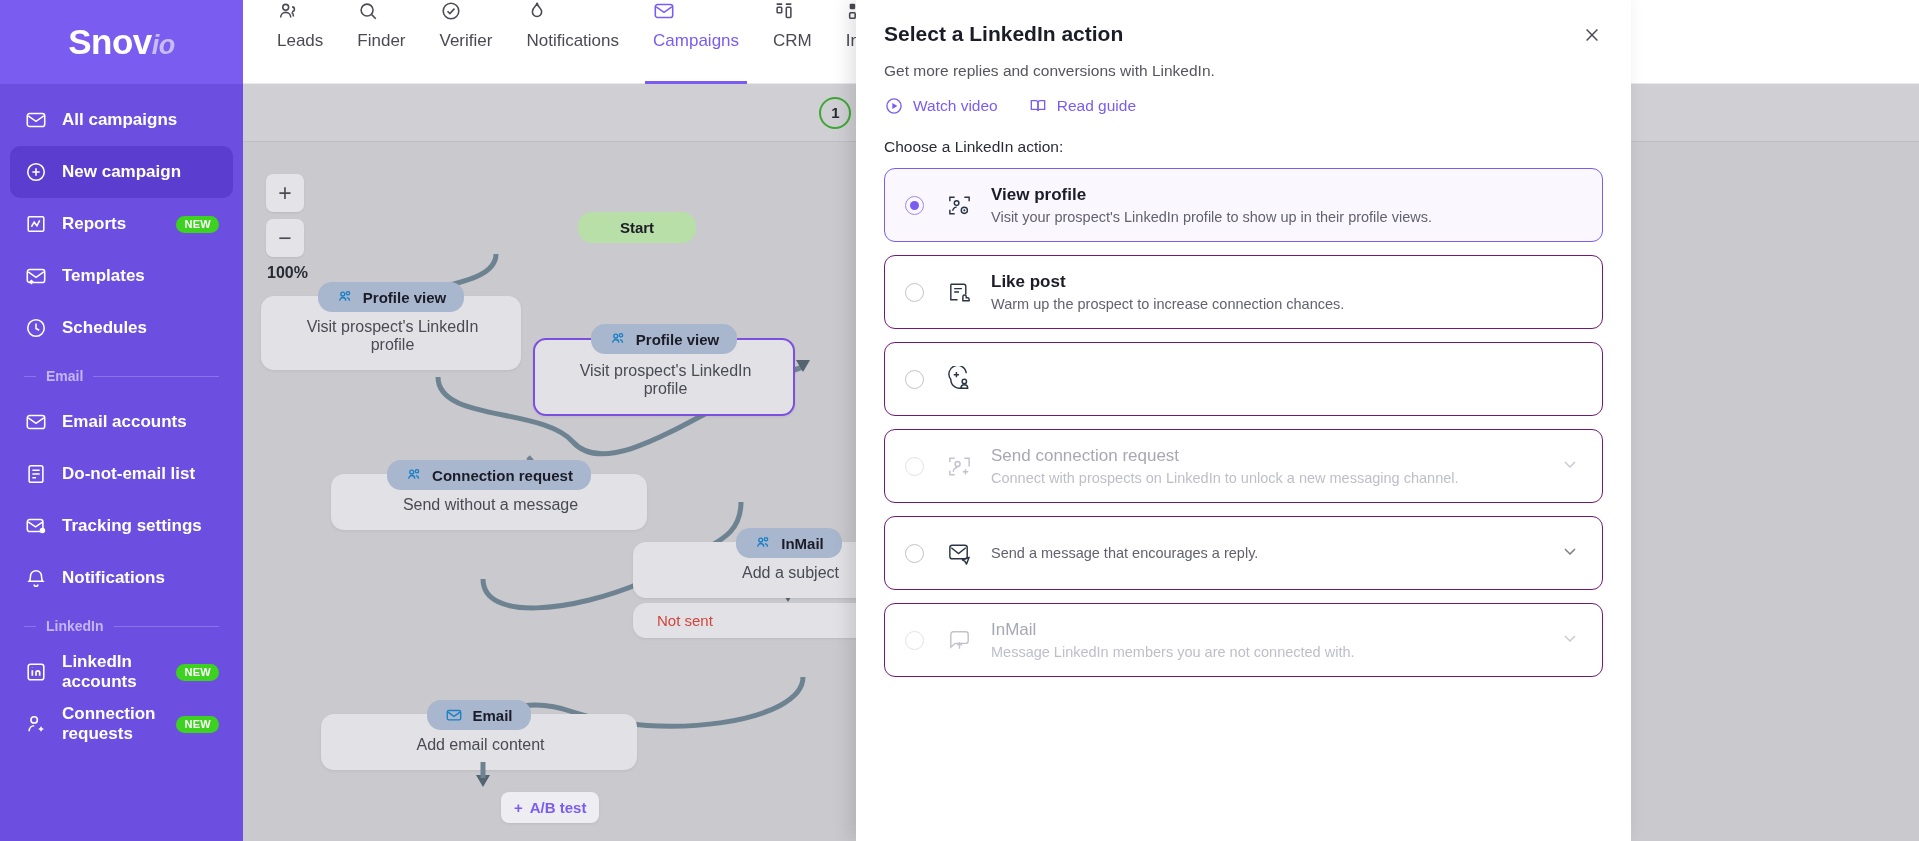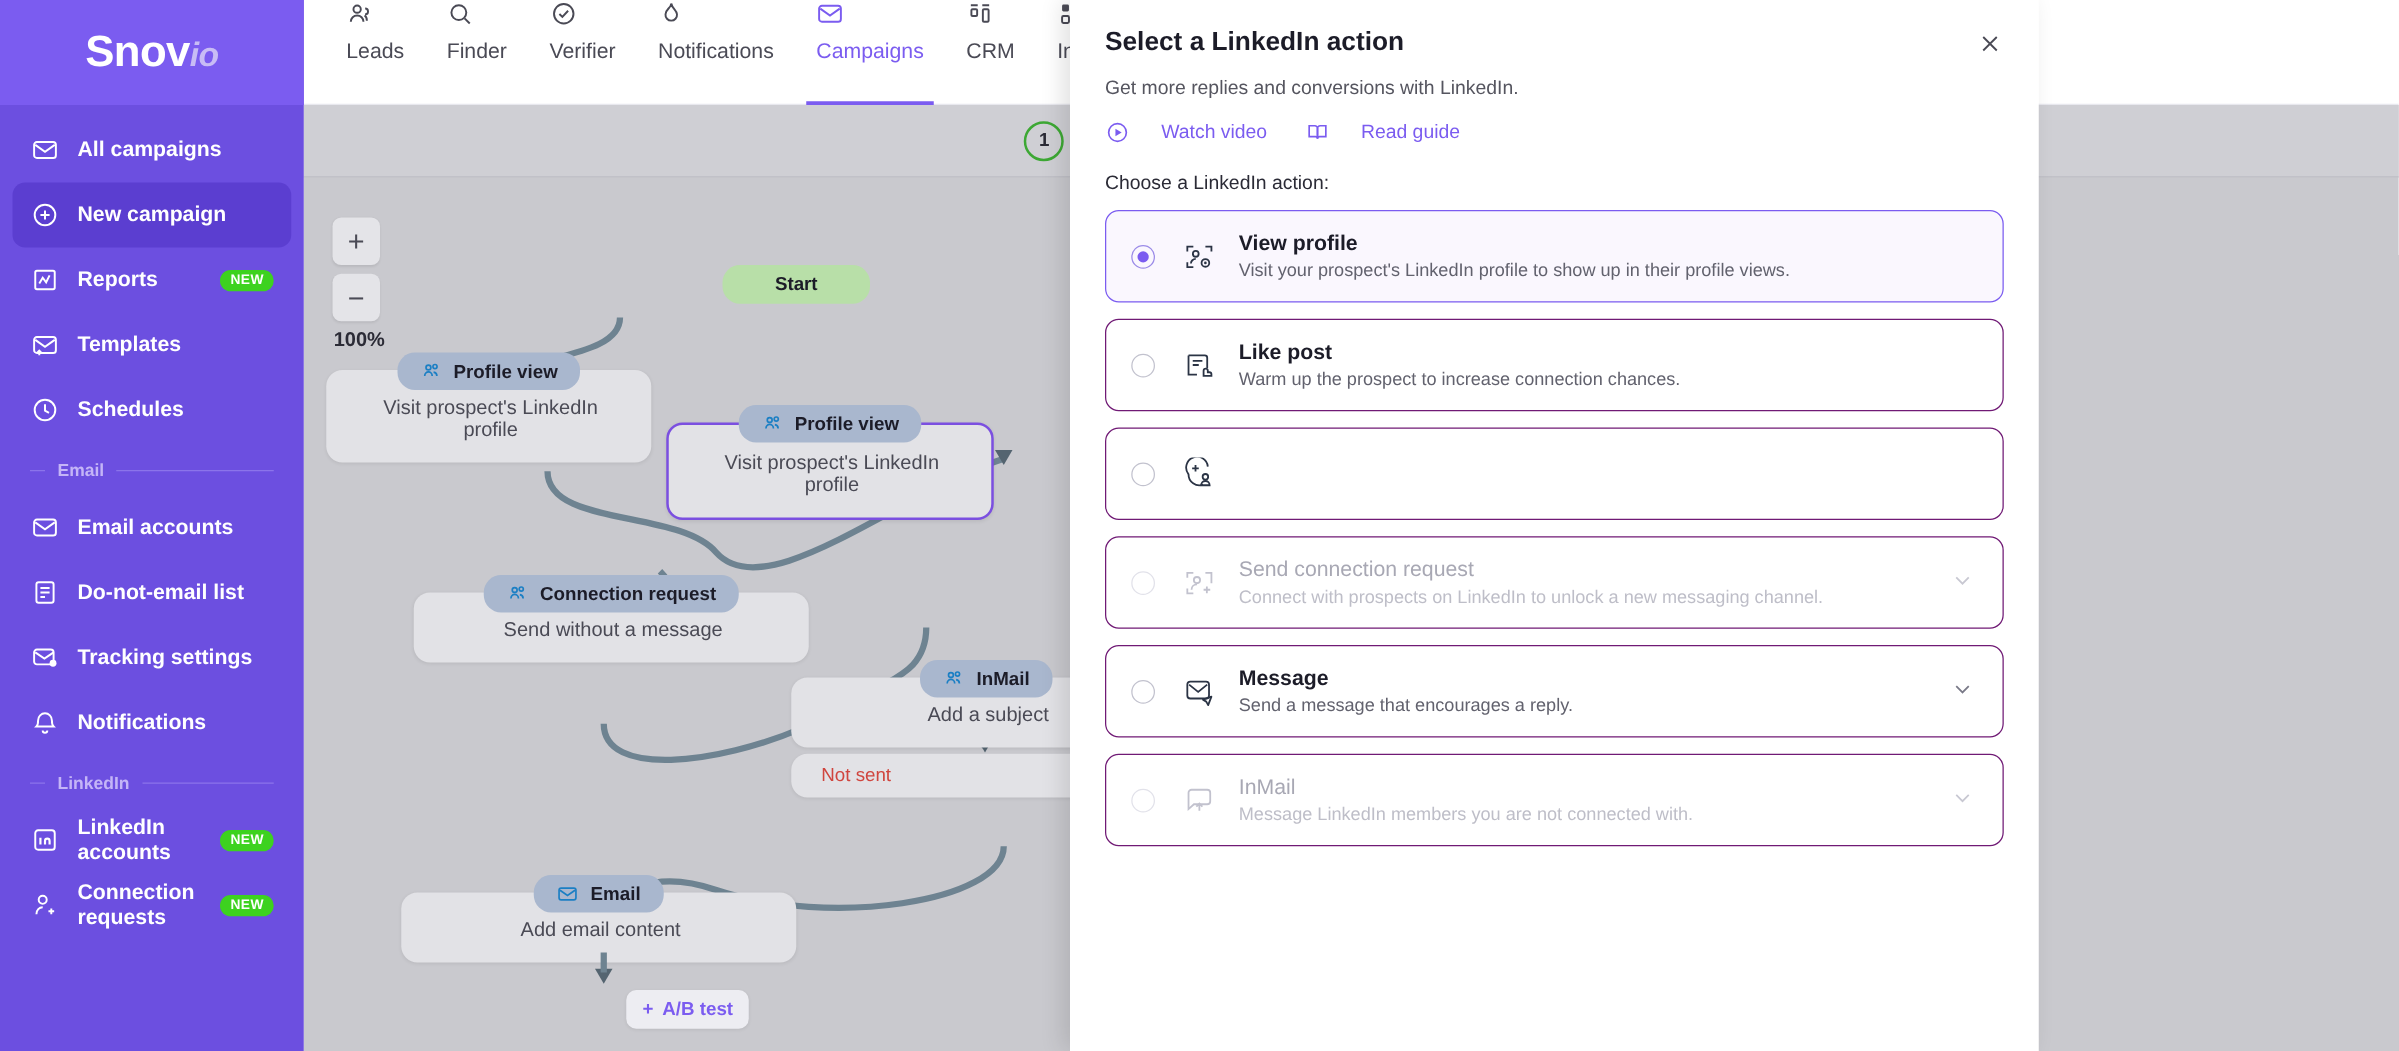--- a/index.html
+++ b/index.html
@@ -187,21 +187,21 @@
   .panel-close {
     position: absolute; right: 26px; top: 22px;
     width: 26px; height: 26px; cursor: pointer;
     display: flex; align-items: center; justify-content: center;
     color: #4A4A55;
   }
   .panel-close svg { width: 20px; height: 20px; stroke: currentColor; stroke-width: 1.8; fill: none; }
   .panel-sub { font-size: 15.5px; color: #55555F; margin-top: 16px; }
   .panel-links { display: flex; gap: 30px; margin-top: 16px; }
   .plink {
-    display: flex; align-items: center; gap: 25px;
+    display: flex; align-items: center; gap: 9px;
     color: #7B5CF0; font-size: 15.5px; cursor: pointer;
   }
   .plink svg { width: 20px; height: 20px; stroke: #7B5CF0; fill: none; stroke-width: 1.6; }
   .choose-label { font-size: 15.5px; color: #2B2B36; margin-top: 22px; }
 
   .opt-list { margin-top: 12px; }
   .opt {
     display: flex; align-items: center;
     border: 1px solid #701a75;
     border-radius: 11px;
@@ -673,21 +673,20 @@
       <div class="opt">
         <span class="radio"></span>
         <span class="opt-ico">
           <svg viewBox="0 0 28 28">
               <rect x="4" y="5.5" width="18" height="14" rx="2.5"></rect>
               <path d="M5.5 8l7.5 6 7.5-6"></path>
               <path d="M17 20.5l7-2.5-2.7 7-1.6-2.9z" stroke-linejoin="round"></path>
             </svg>
         </span>
         <span class="opt-txt">
-          <span class="opt-name" style="display:block">Message</span>
           <span class="opt-desc" style="display:block">Send a message that encourages a reply.</span>
         </span>
         <span class="chev"><svg viewBox="0 0 24 24">
               <path d="M6 9.5l6 6 6-6"></path>
             </svg></span>
       </div>
 
       <div class="opt disabled">
         <span class="radio"></span>
         <span class="opt-ico">

